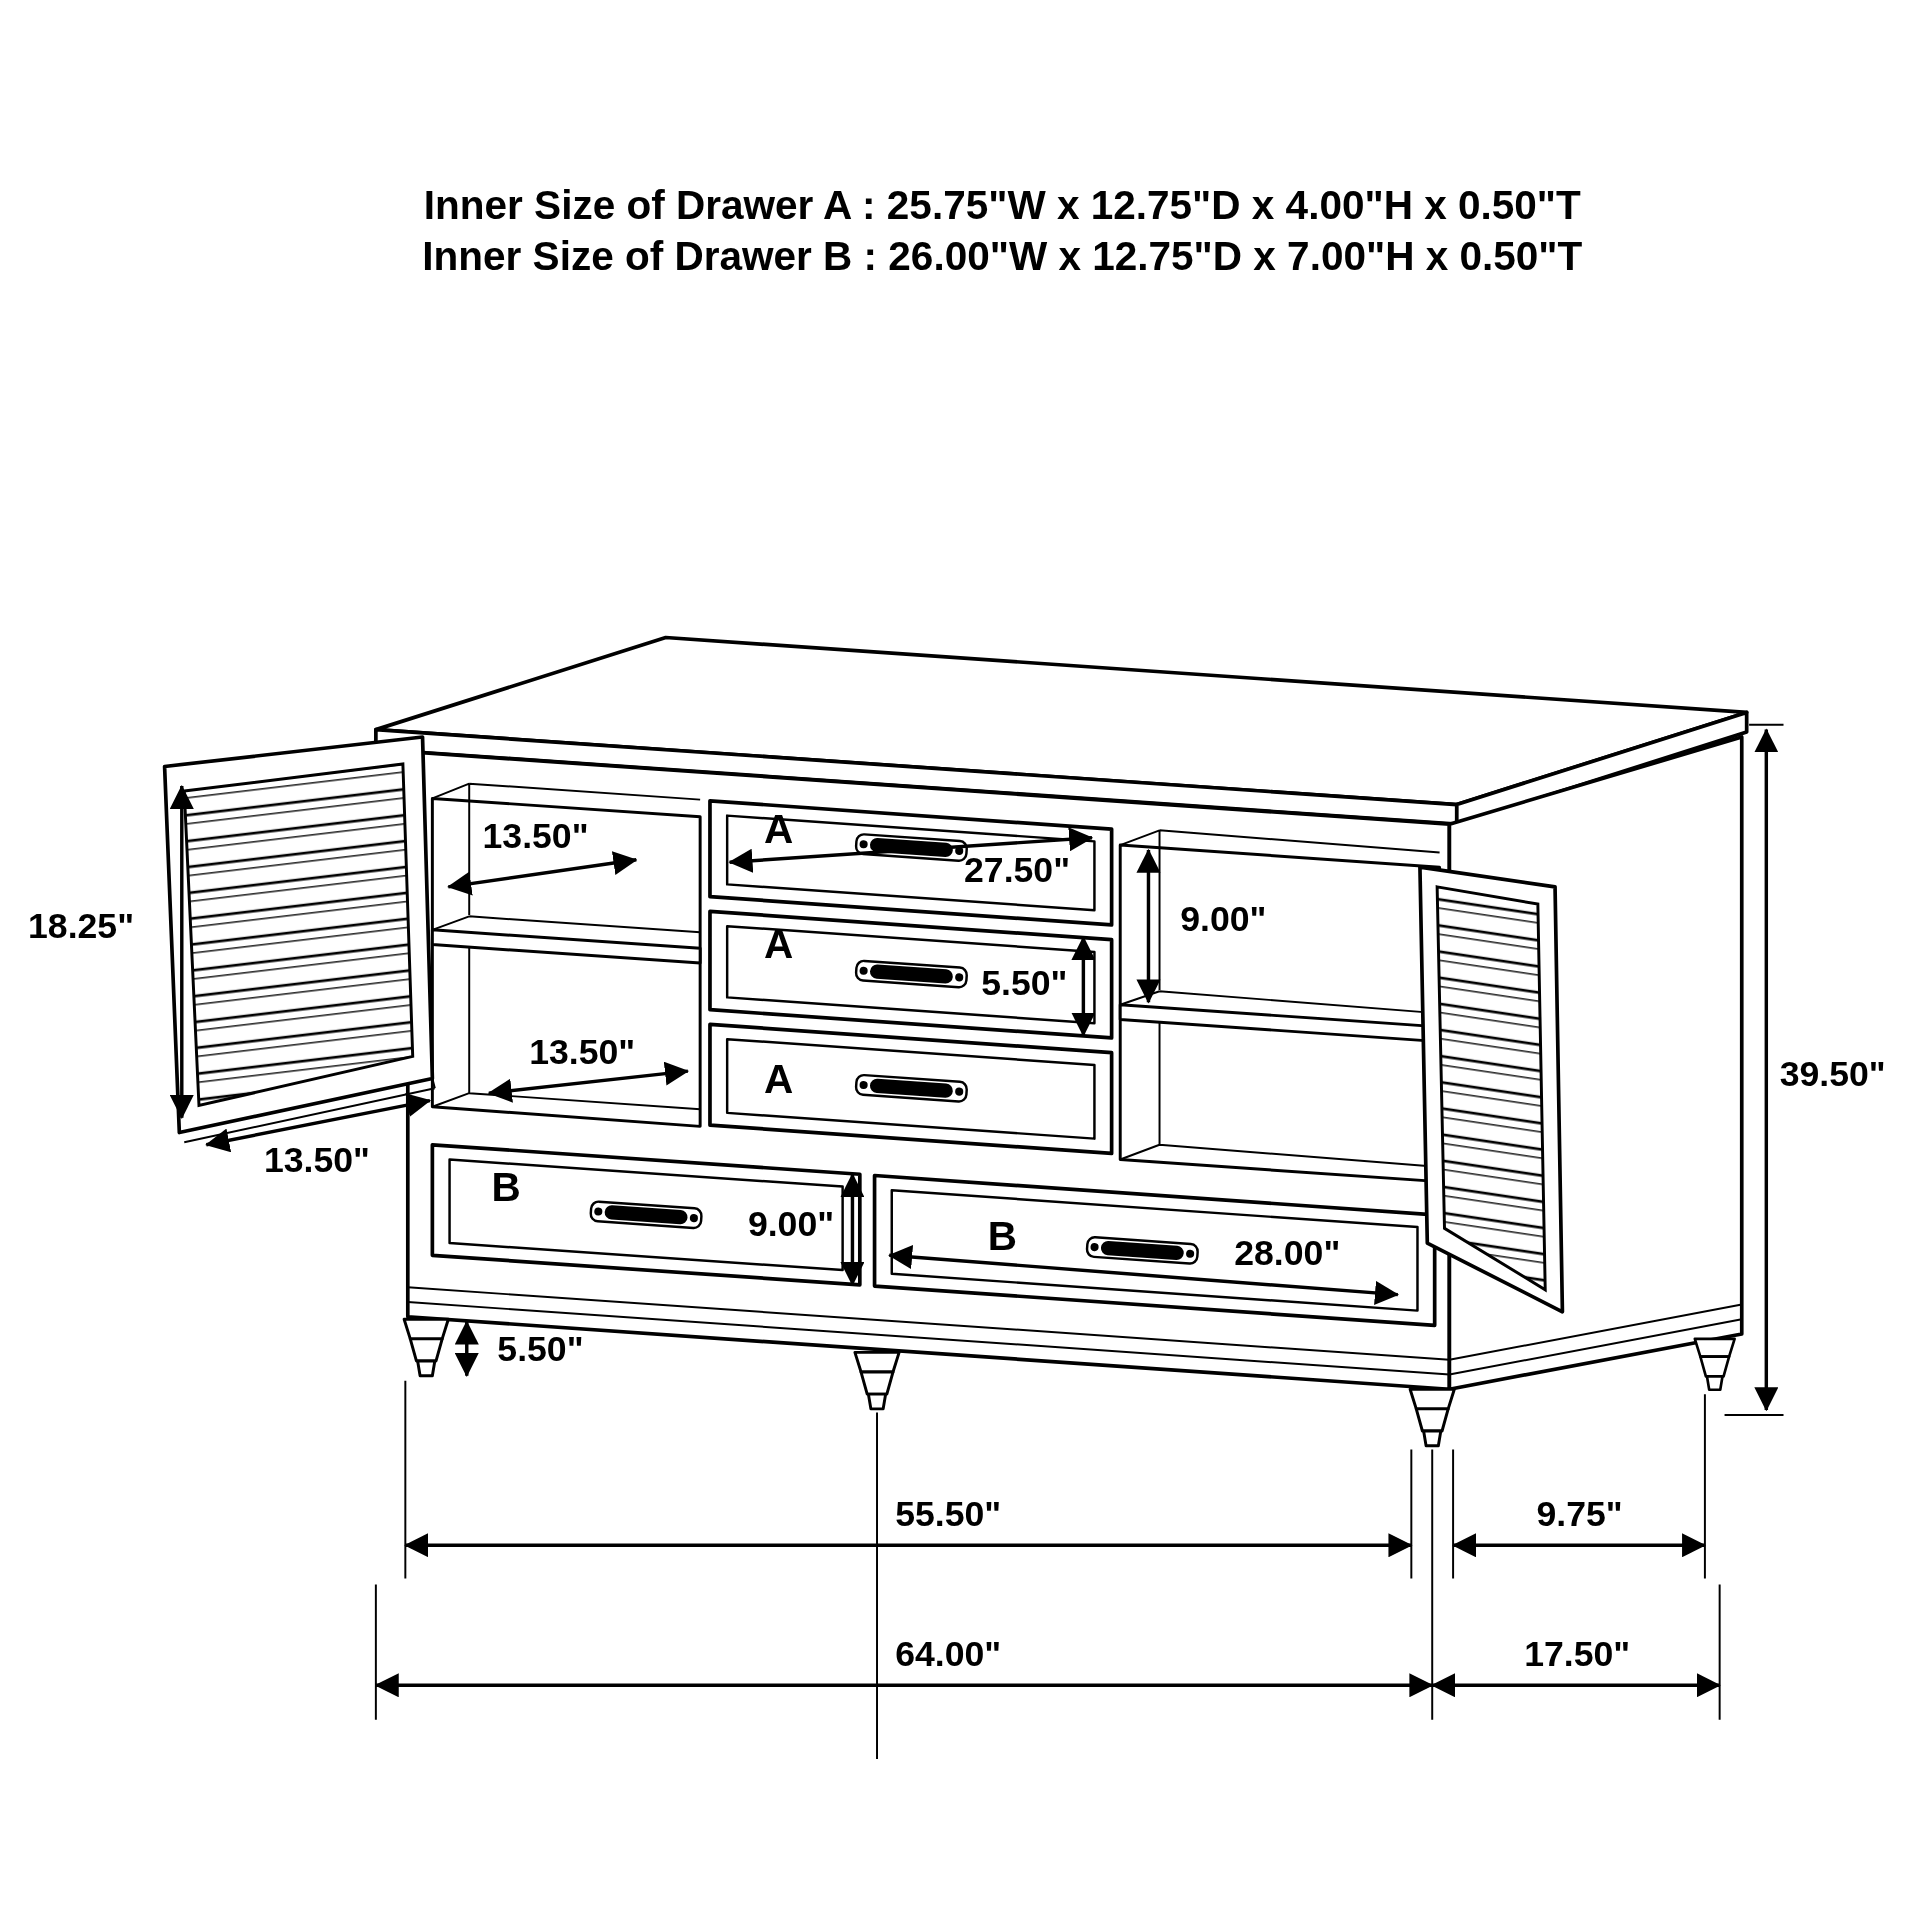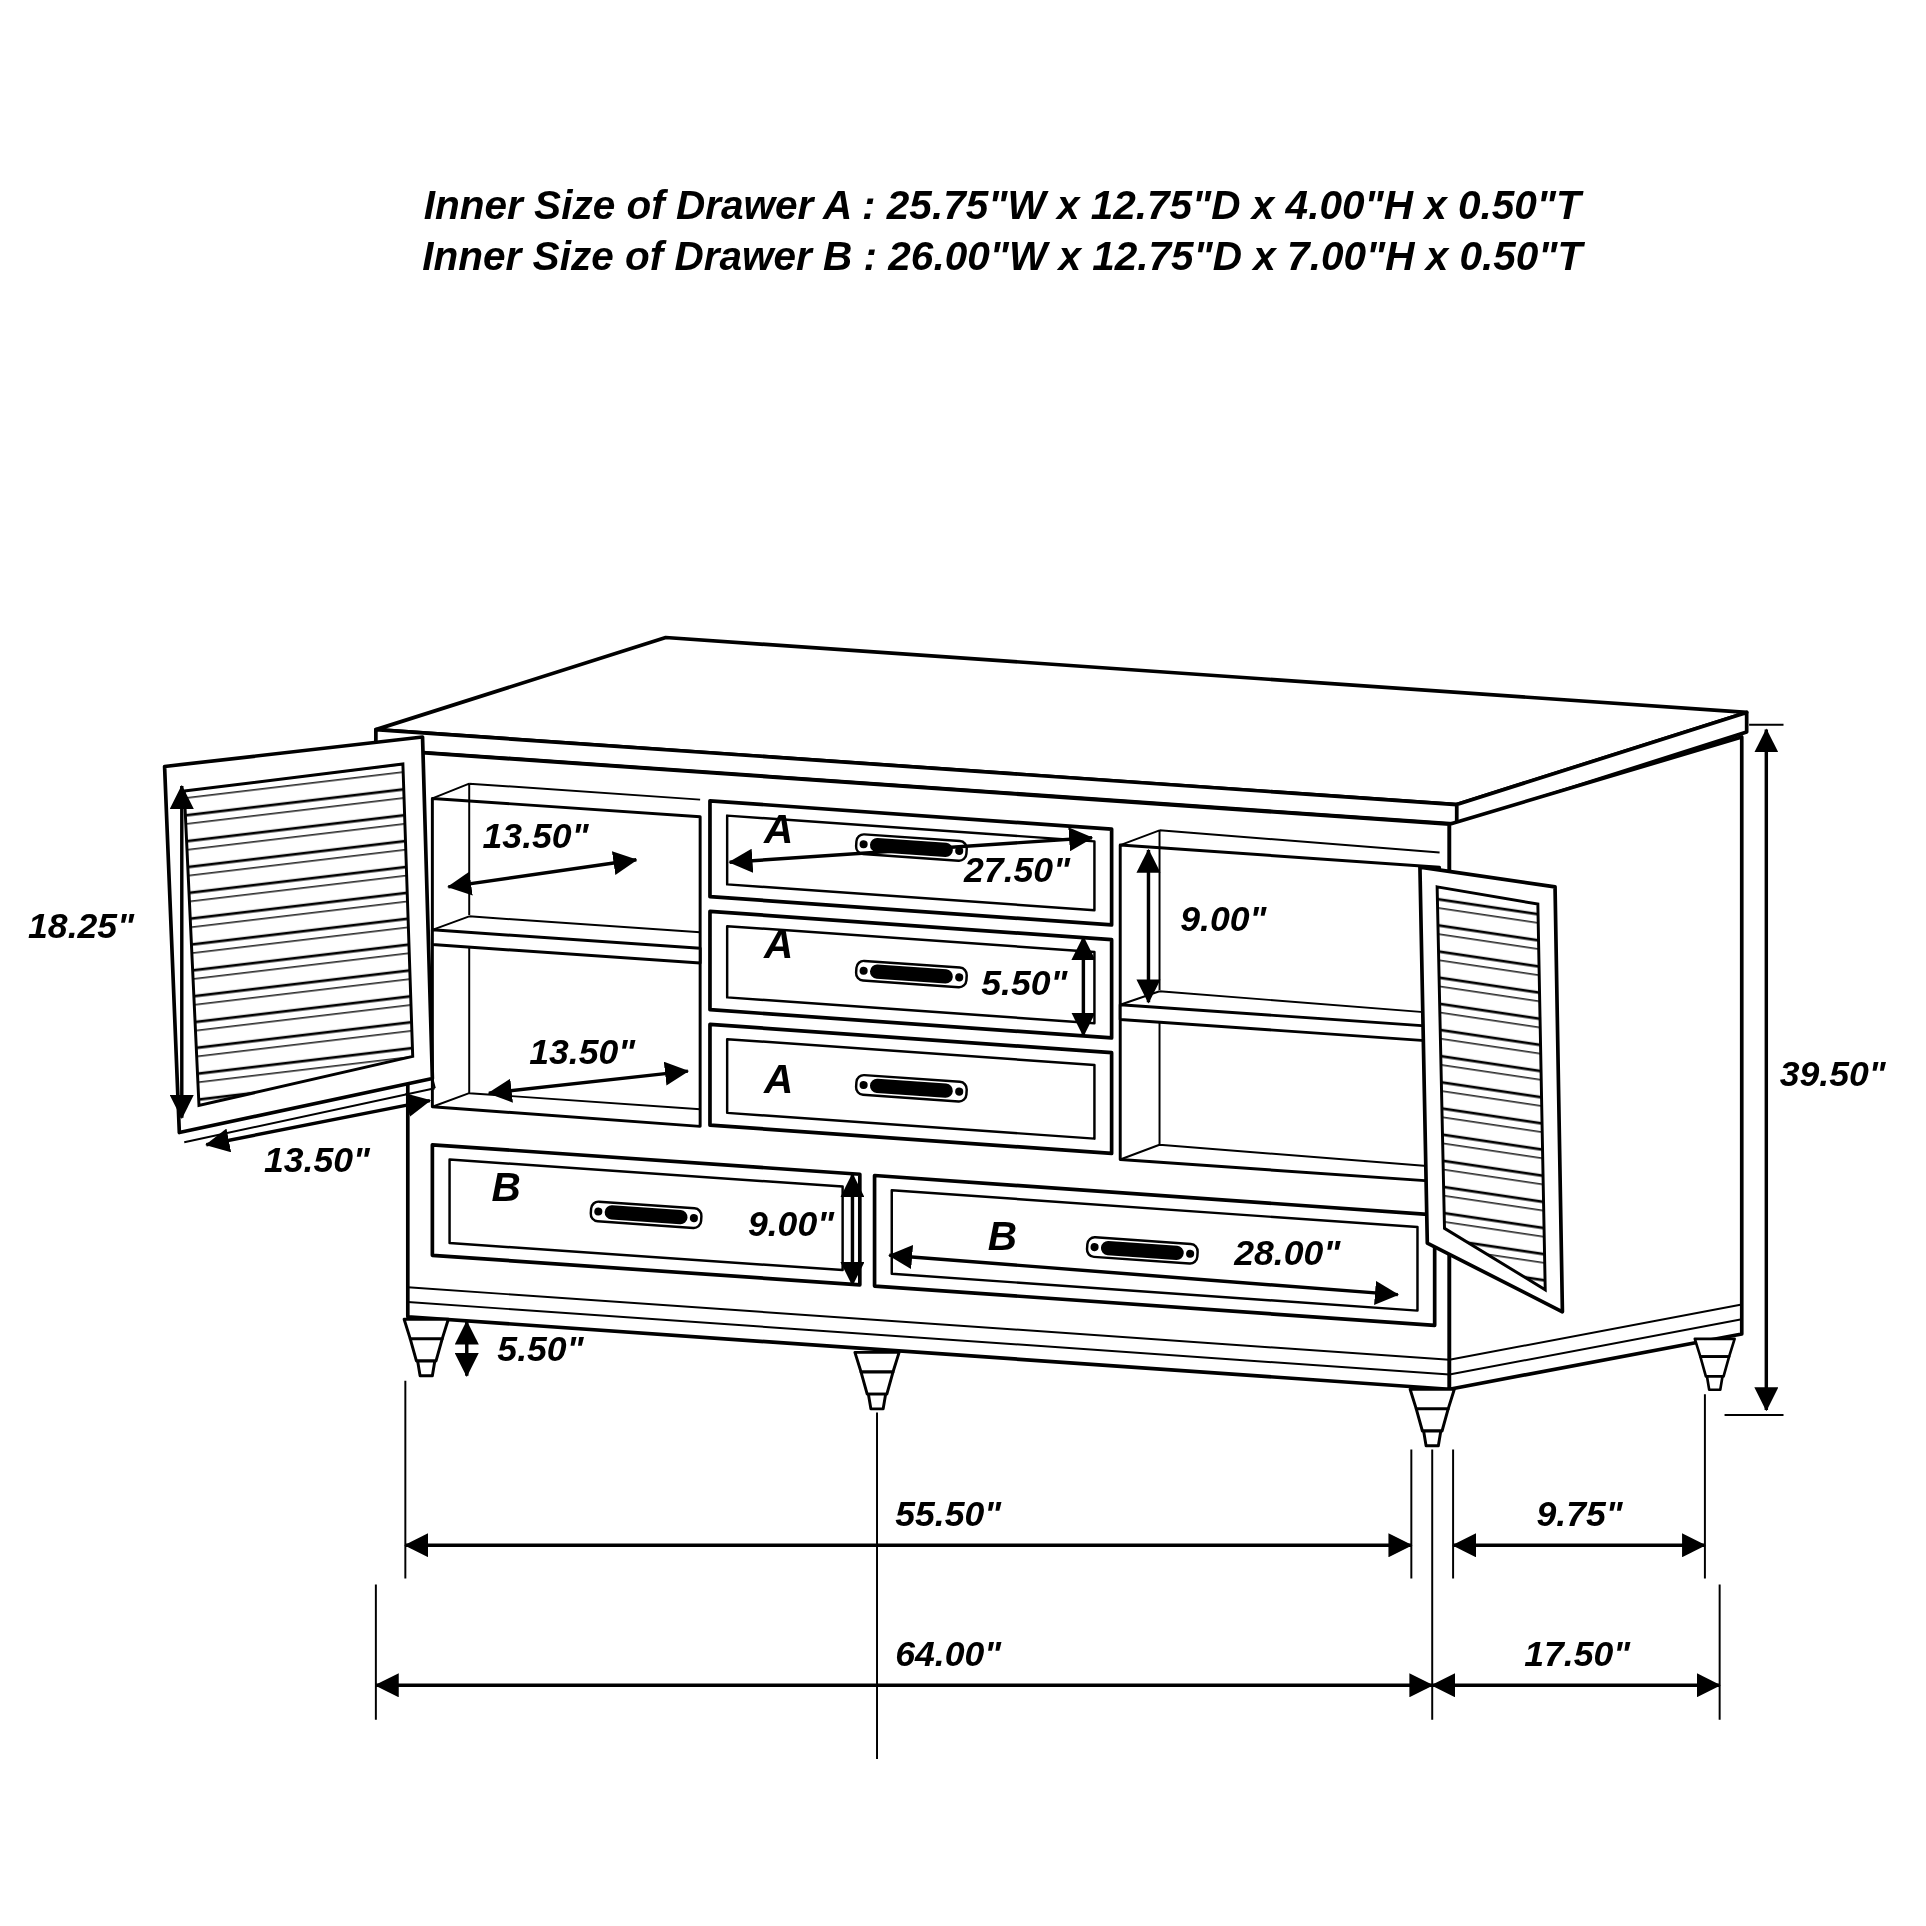--- a/index.html
+++ b/index.html
@@ -1,16 +1,16 @@
 <!DOCTYPE html>
 <html style="font-size:12.3px"><head>
 <meta charset="utf-8">
 <style>
   html,body{margin:0;padding:0;background:#ffffff;}
-  .canvas{width:1926px;height:1926px;background:#ffffff;position:relative;overflow:hidden;font-style:italic;}
+  .canvas{width:1926px;height:1926px;background:#ffffff;position:relative;overflow:hidden;}
   svg{display:block;}
   .ol   {fill:#ffffff;stroke:#000000;stroke-width:3;stroke-linejoin:round;}
   .ol2  {fill:#ffffff;stroke:#000000;stroke-width:2.4;stroke-linejoin:round;}
   .inb  {fill:none;stroke:#000000;stroke-width:2;stroke-linejoin:round;}
   .thin {fill:none;stroke:#000000;stroke-width:1.6;}
   .dim  {stroke:#000000;stroke-width:2.8;fill:none;}
   .ext  {stroke:#000000;stroke-width:1.6;fill:none;}
   .foot {fill:#ffffff;stroke:#000000;stroke-width:2.4;stroke-linejoin:round;}
   text{font-family:"Liberation Sans","DejaVu Sans",sans-serif;font-weight:700;fill:#000000;}
   .titletext {font-size:33px;text-anchor:middle;}

